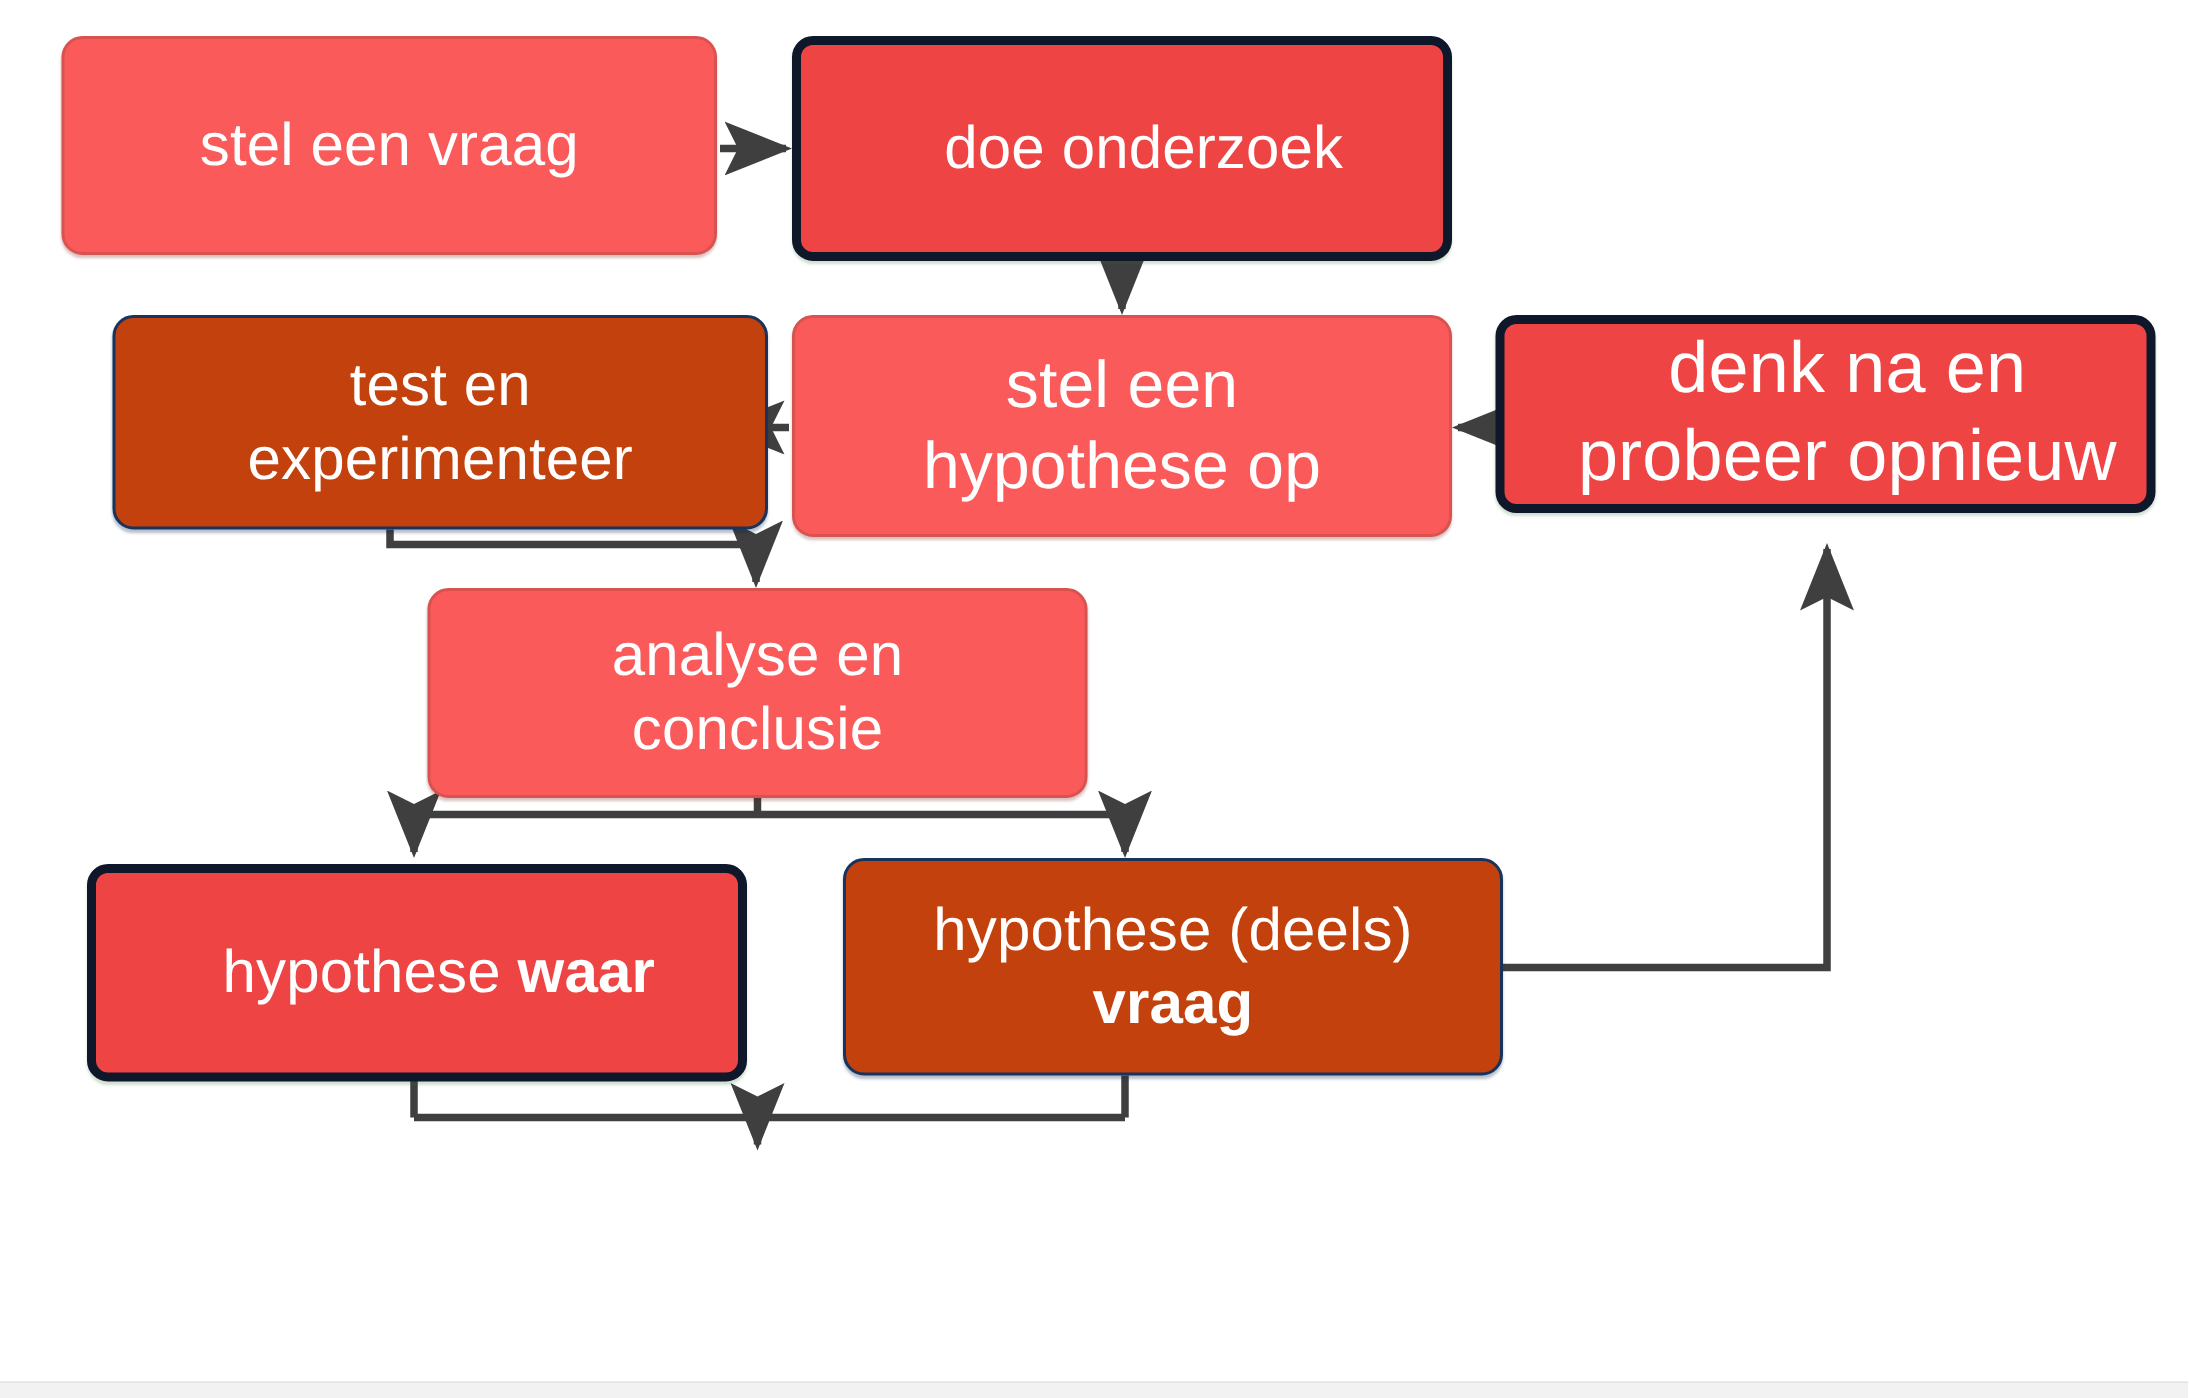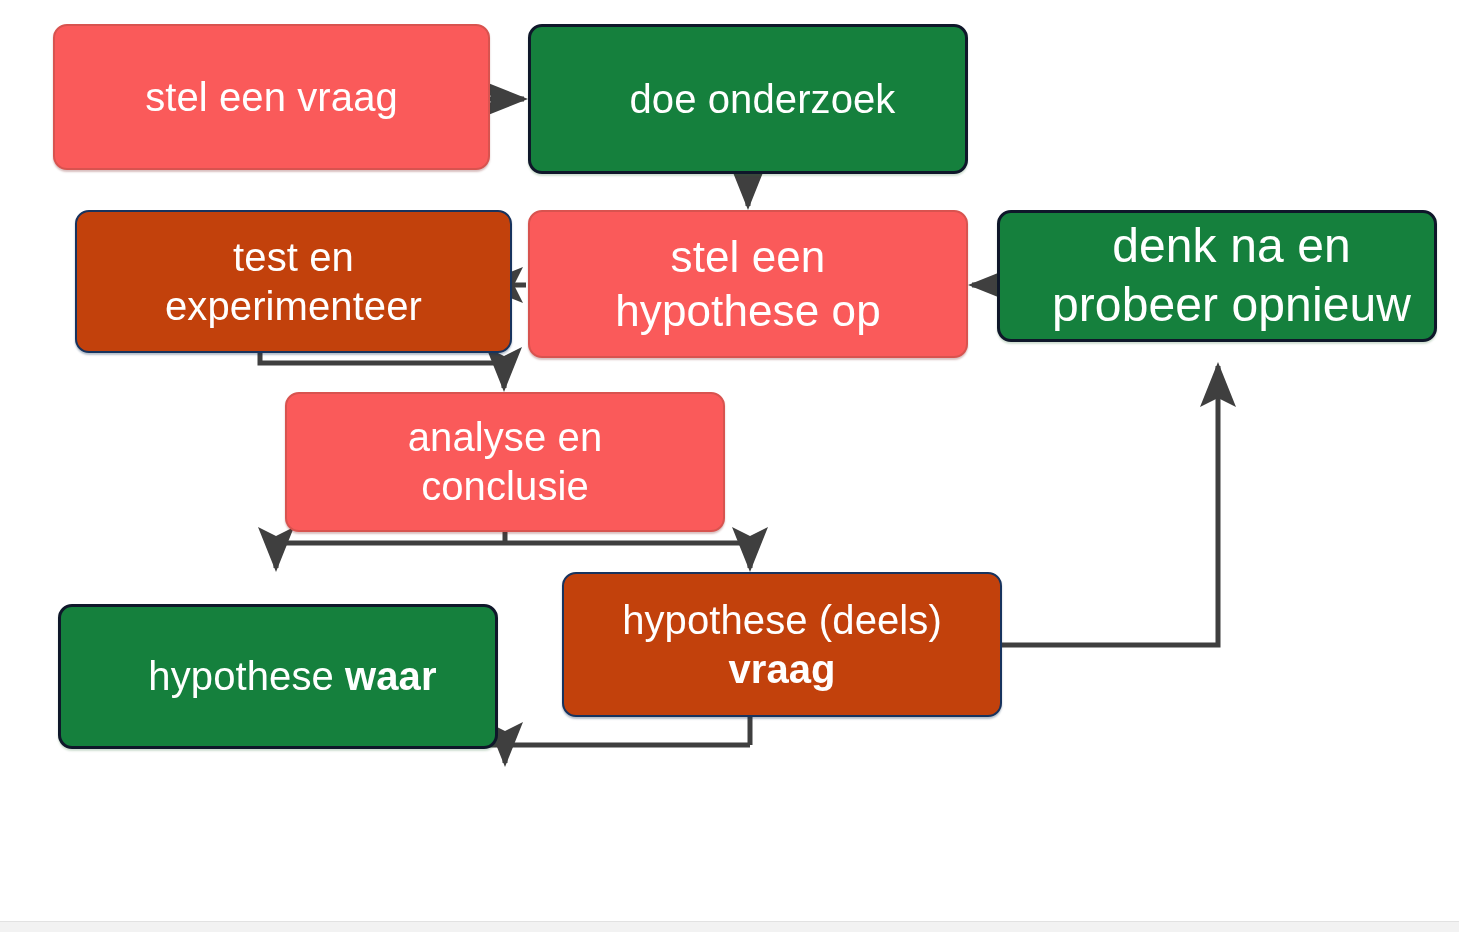--- a/index.html
+++ b/index.html
@@ -42,22 +42,22 @@
   .node .label {
     display: block;
     width: 100%;
   }
   .node.red {
     background: #fa5a5a;
     border: 2px solid #d8534f;
     box-shadow: 0 2px 2px rgba(120,30,30,0.28);
   }
   .node.green {
-    background: #15803d;
-    border: 3px solid #0f172a;
+    background: #ef4444;
+    border: 6px solid #0f172a;
     box-shadow: 0 2px 2px rgba(40,110,50,0.22);
     padding-left: 39px;
   }
   .node.blue {
     background: #c2410c;
     border: 2px solid #17335e;
     box-shadow: 0 2px 2px rgba(10,40,80,0.30);
     margin-left: 34px;
   }
   .node .bold { font-weight: bold; }
@@ -102,21 +102,21 @@
 
       <path d="M 276 717 L 276 745"></path>
       <path d="M 750 717 L 750 745"></path>
       <path d="M 276 745 L 750 745"></path>
       <path d="M 505 745 L 505 763" marker-end="url(#ah)"></path>
 
       <path d="M 968 645 L 1218 645 L 1218 366" marker-end="url(#ah)"></path>
     </g>
   </svg>
 
-  <div class="node red" style="left:53px; top:24px; width:437px; height:146px; font-size:40px;">
+  <div class="node red" style="left:41px; top:24px; width:437px; height:146px; font-size:40px;">
     <span class="label">stel een vraag</span>
   </div>
 
   <div class="node green" style="left:528px; top:24px; width:440px; height:150px; font-size:40px;">
     <span class="label">doe onderzoek</span>
   </div>
 
   <div class="node blue" style="left:41px; top:210px; width:437px; height:143px; font-size:40px;">
     <span class="label">test en<br>experimenteer</span>
   </div>
@@ -126,21 +126,21 @@
   </div>
 
   <div class="node green" style="left:997px; top:210px; width:440px; height:132px; font-size:48px;">
     <span class="label">denk na en<br>probeer opnieuw</span>
   </div>
 
   <div class="node red" style="left:285px; top:392px; width:440px; height:140px; font-size:40px;">
     <span class="label">analyse en<br>conclusie</span>
   </div>
 
-  <div class="node green" style="left:58px; top:604px; width:440px; height:145px; font-size:40px;">
+  <div class="node green" style="left:58px; top:576px; width:440px; height:145px; font-size:40px;">
     <span class="label">hypothese <span class="bold">waar</span></span>
   </div>
 
   <div class="node blue" style="left:528px; top:572px; width:440px; height:145px; font-size:40px;justify-content:flex-end;">
     <span class="label">hypothese (deels)<br><span class="bold">vraag</span></span>
   </div>
 
 
   <div id="bottom-strip"></div>
 </div>

